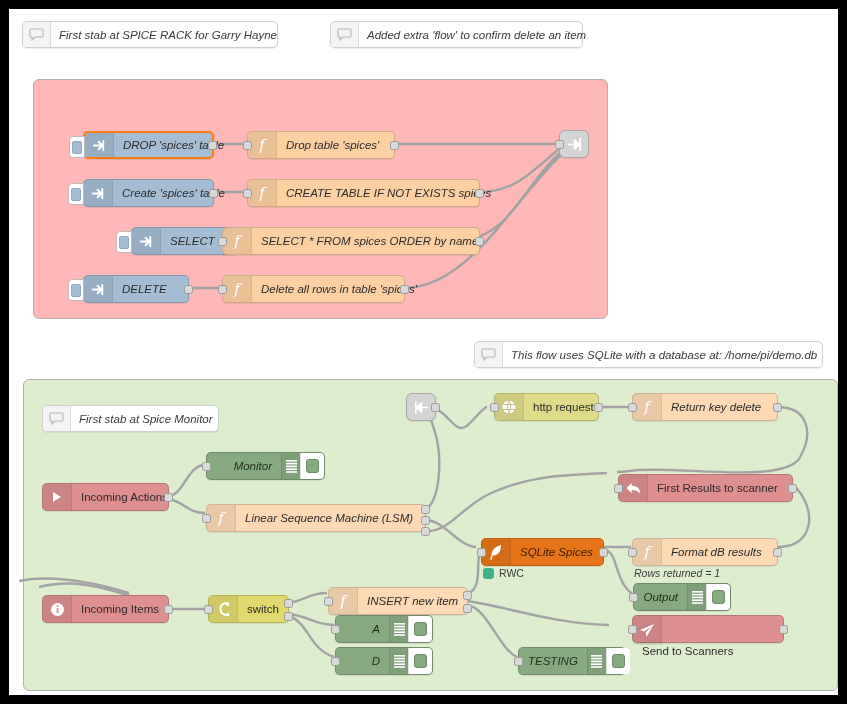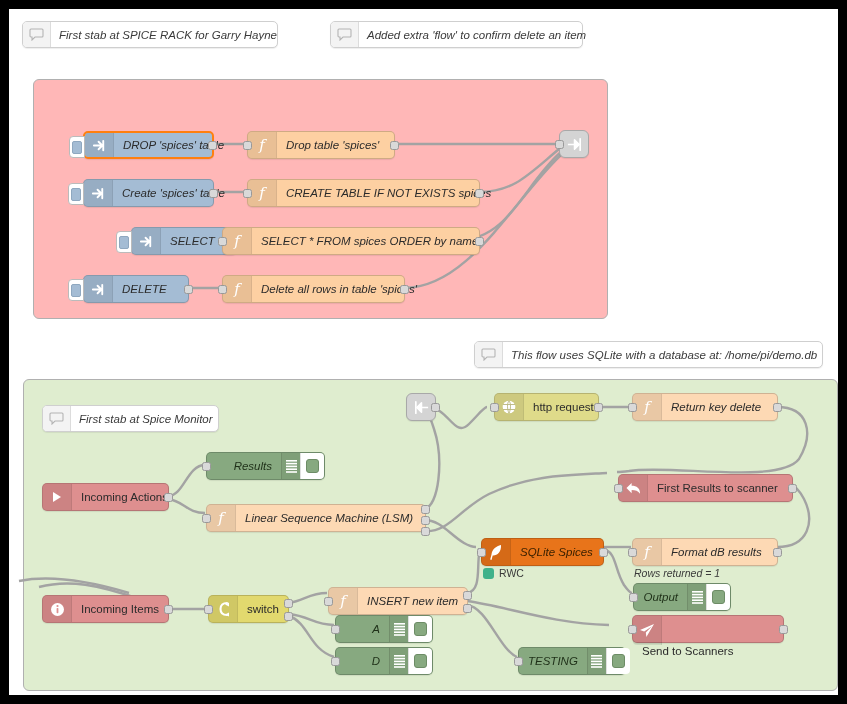--- a/index.html
+++ b/index.html
@@ -455,21 +455,21 @@
         <svg width="14" height="14" viewBox="0 0 14 14">
             <path d="M3 2l8 5-8 5z" fill="#fff"></path>
           </svg>
       </span>
       <span class="lbl">Incoming Actions</span>
       <span class="port out" style="top:9px;"></span>
     </div>
 
     <div class="node n-debug" style="left:197px; top:443px; width:119px;">
       <span class="port in" style="top:9px;"></span>
-      <span class="lbl ital rt">Results</span>
+      <span class="lbl ital rt">Monitor</span>
       <span class="dbglines">
         <svg width="11" height="13" viewBox="0 0 11 13">
             <g fill="#fff">
               <rect y="0" width="11" height="1.6"></rect>
               <rect y="2.8" width="11" height="1.6"></rect>
               <rect y="5.6" width="11" height="1.6"></rect>
               <rect y="8.4" width="11" height="1.6"></rect>
               <rect y="11.2" width="11" height="1.6"></rect>
             </g>
           </svg>

